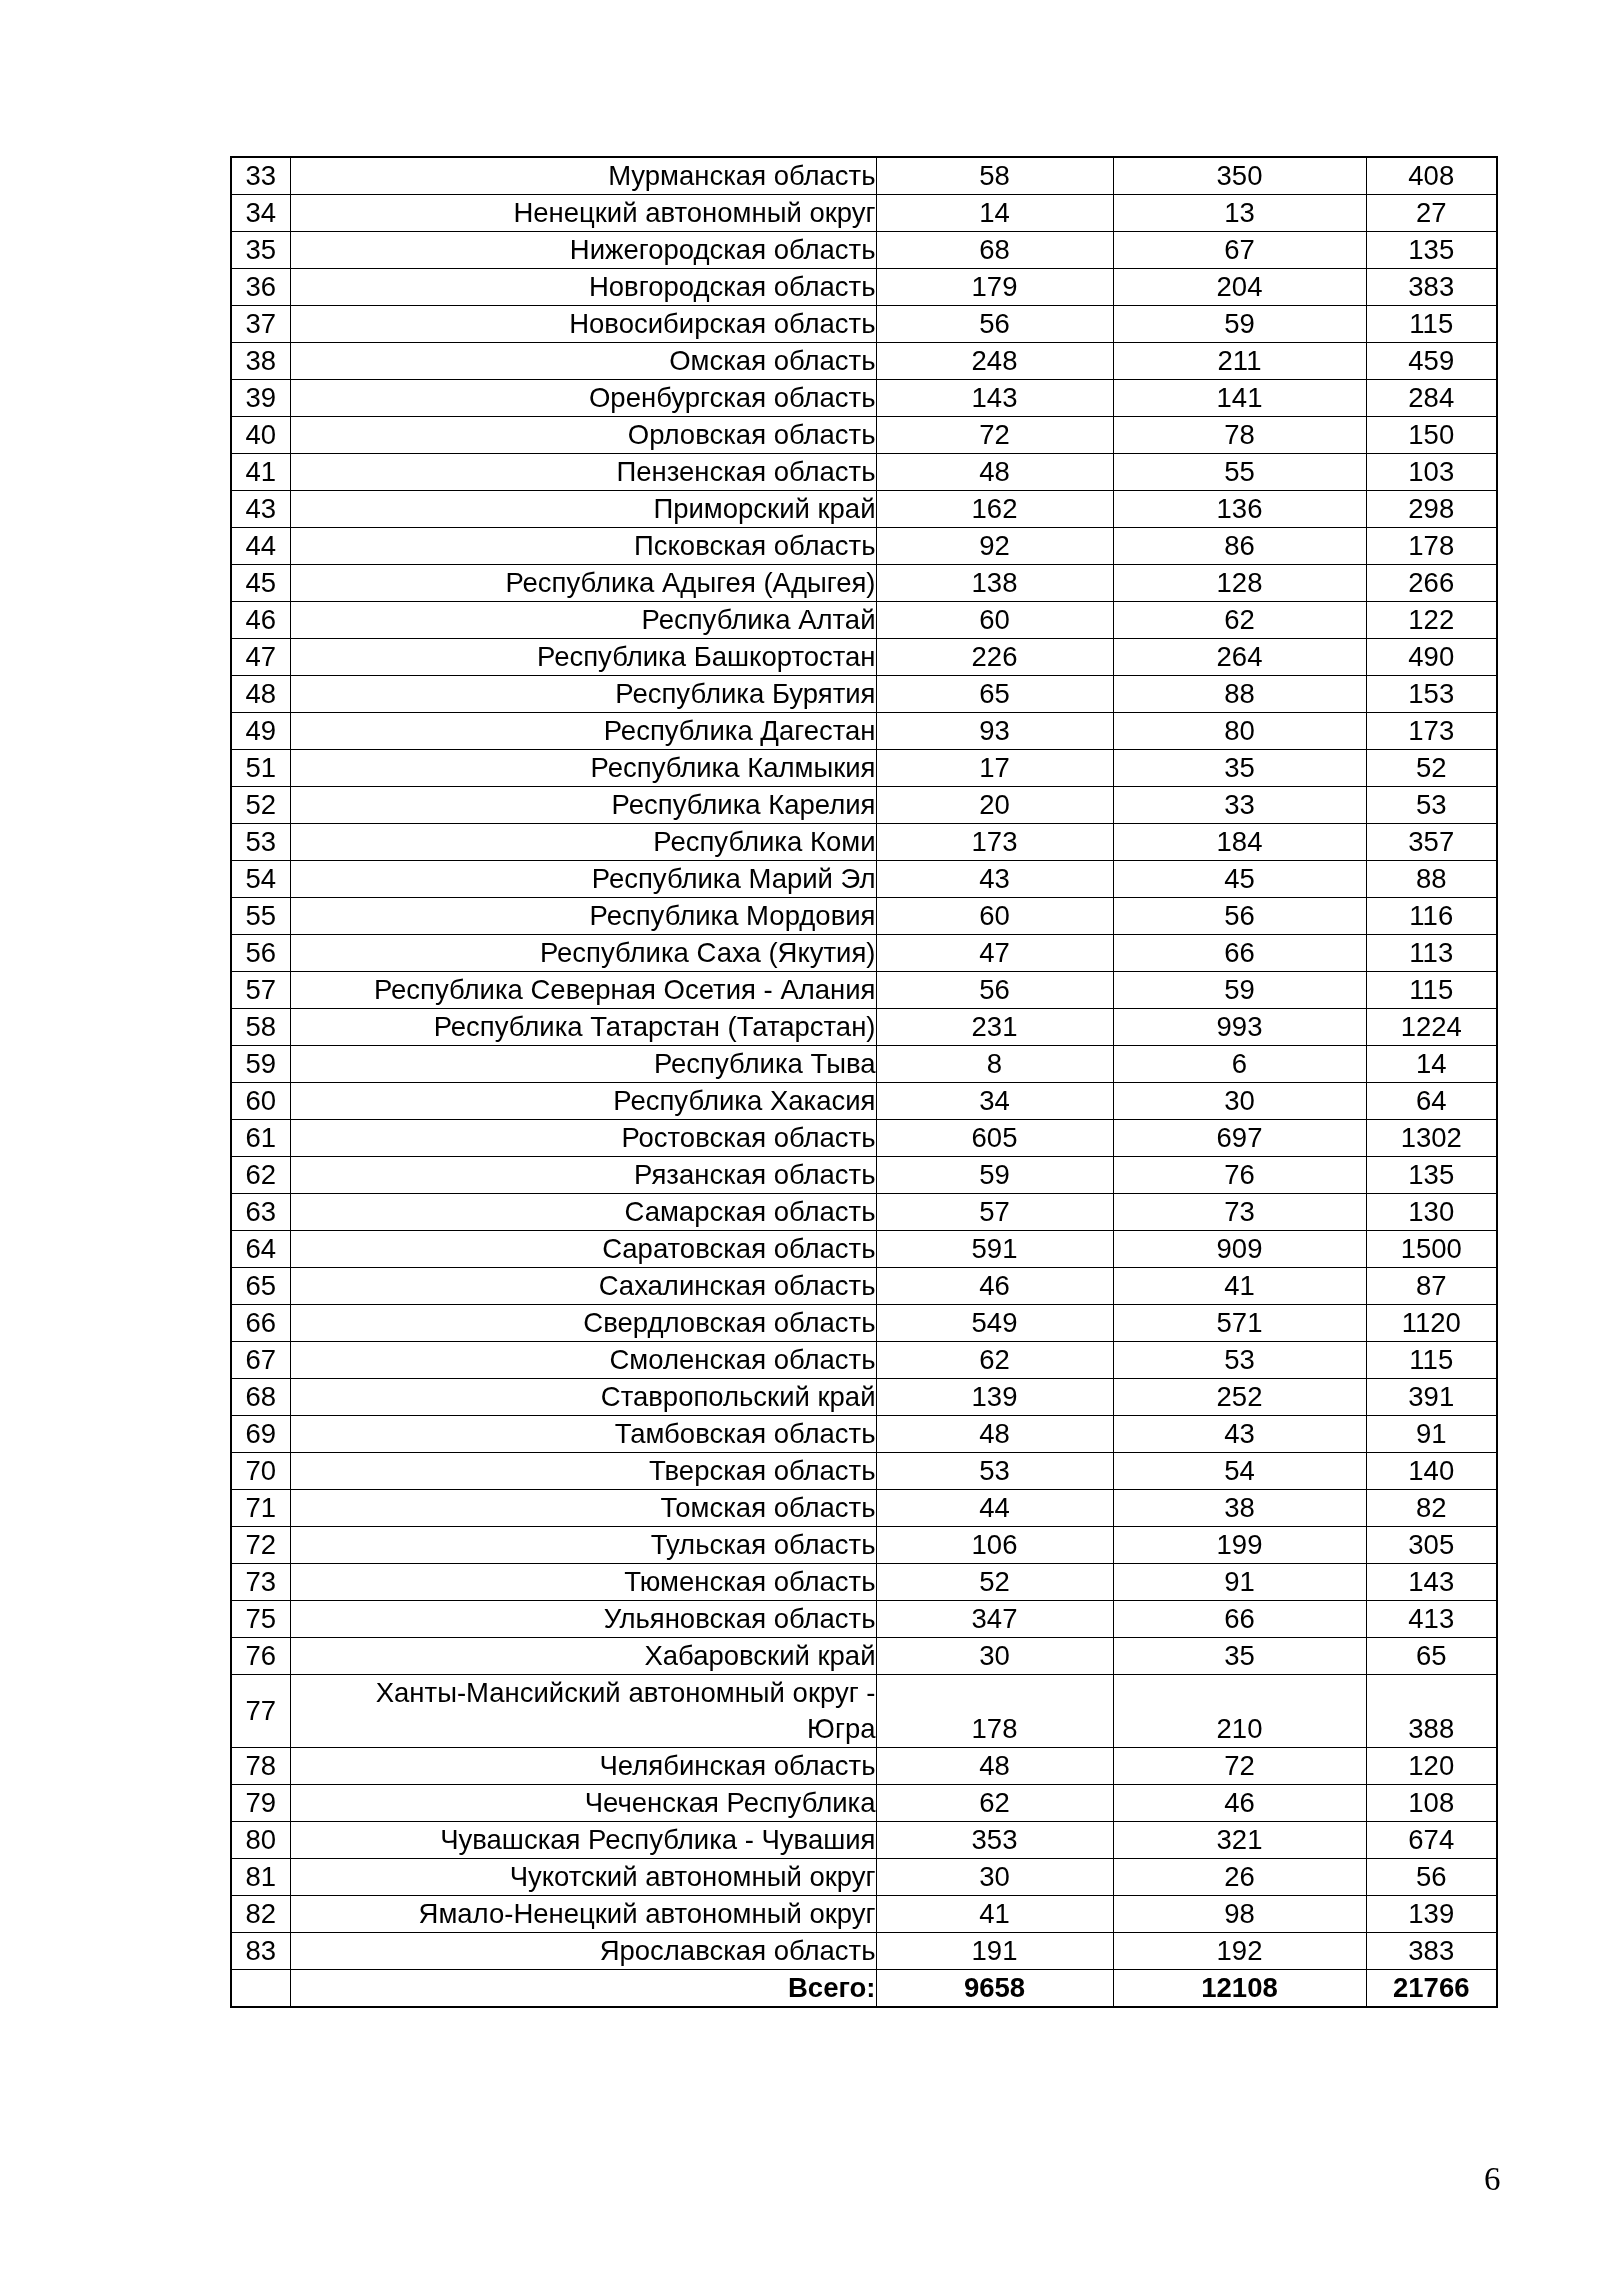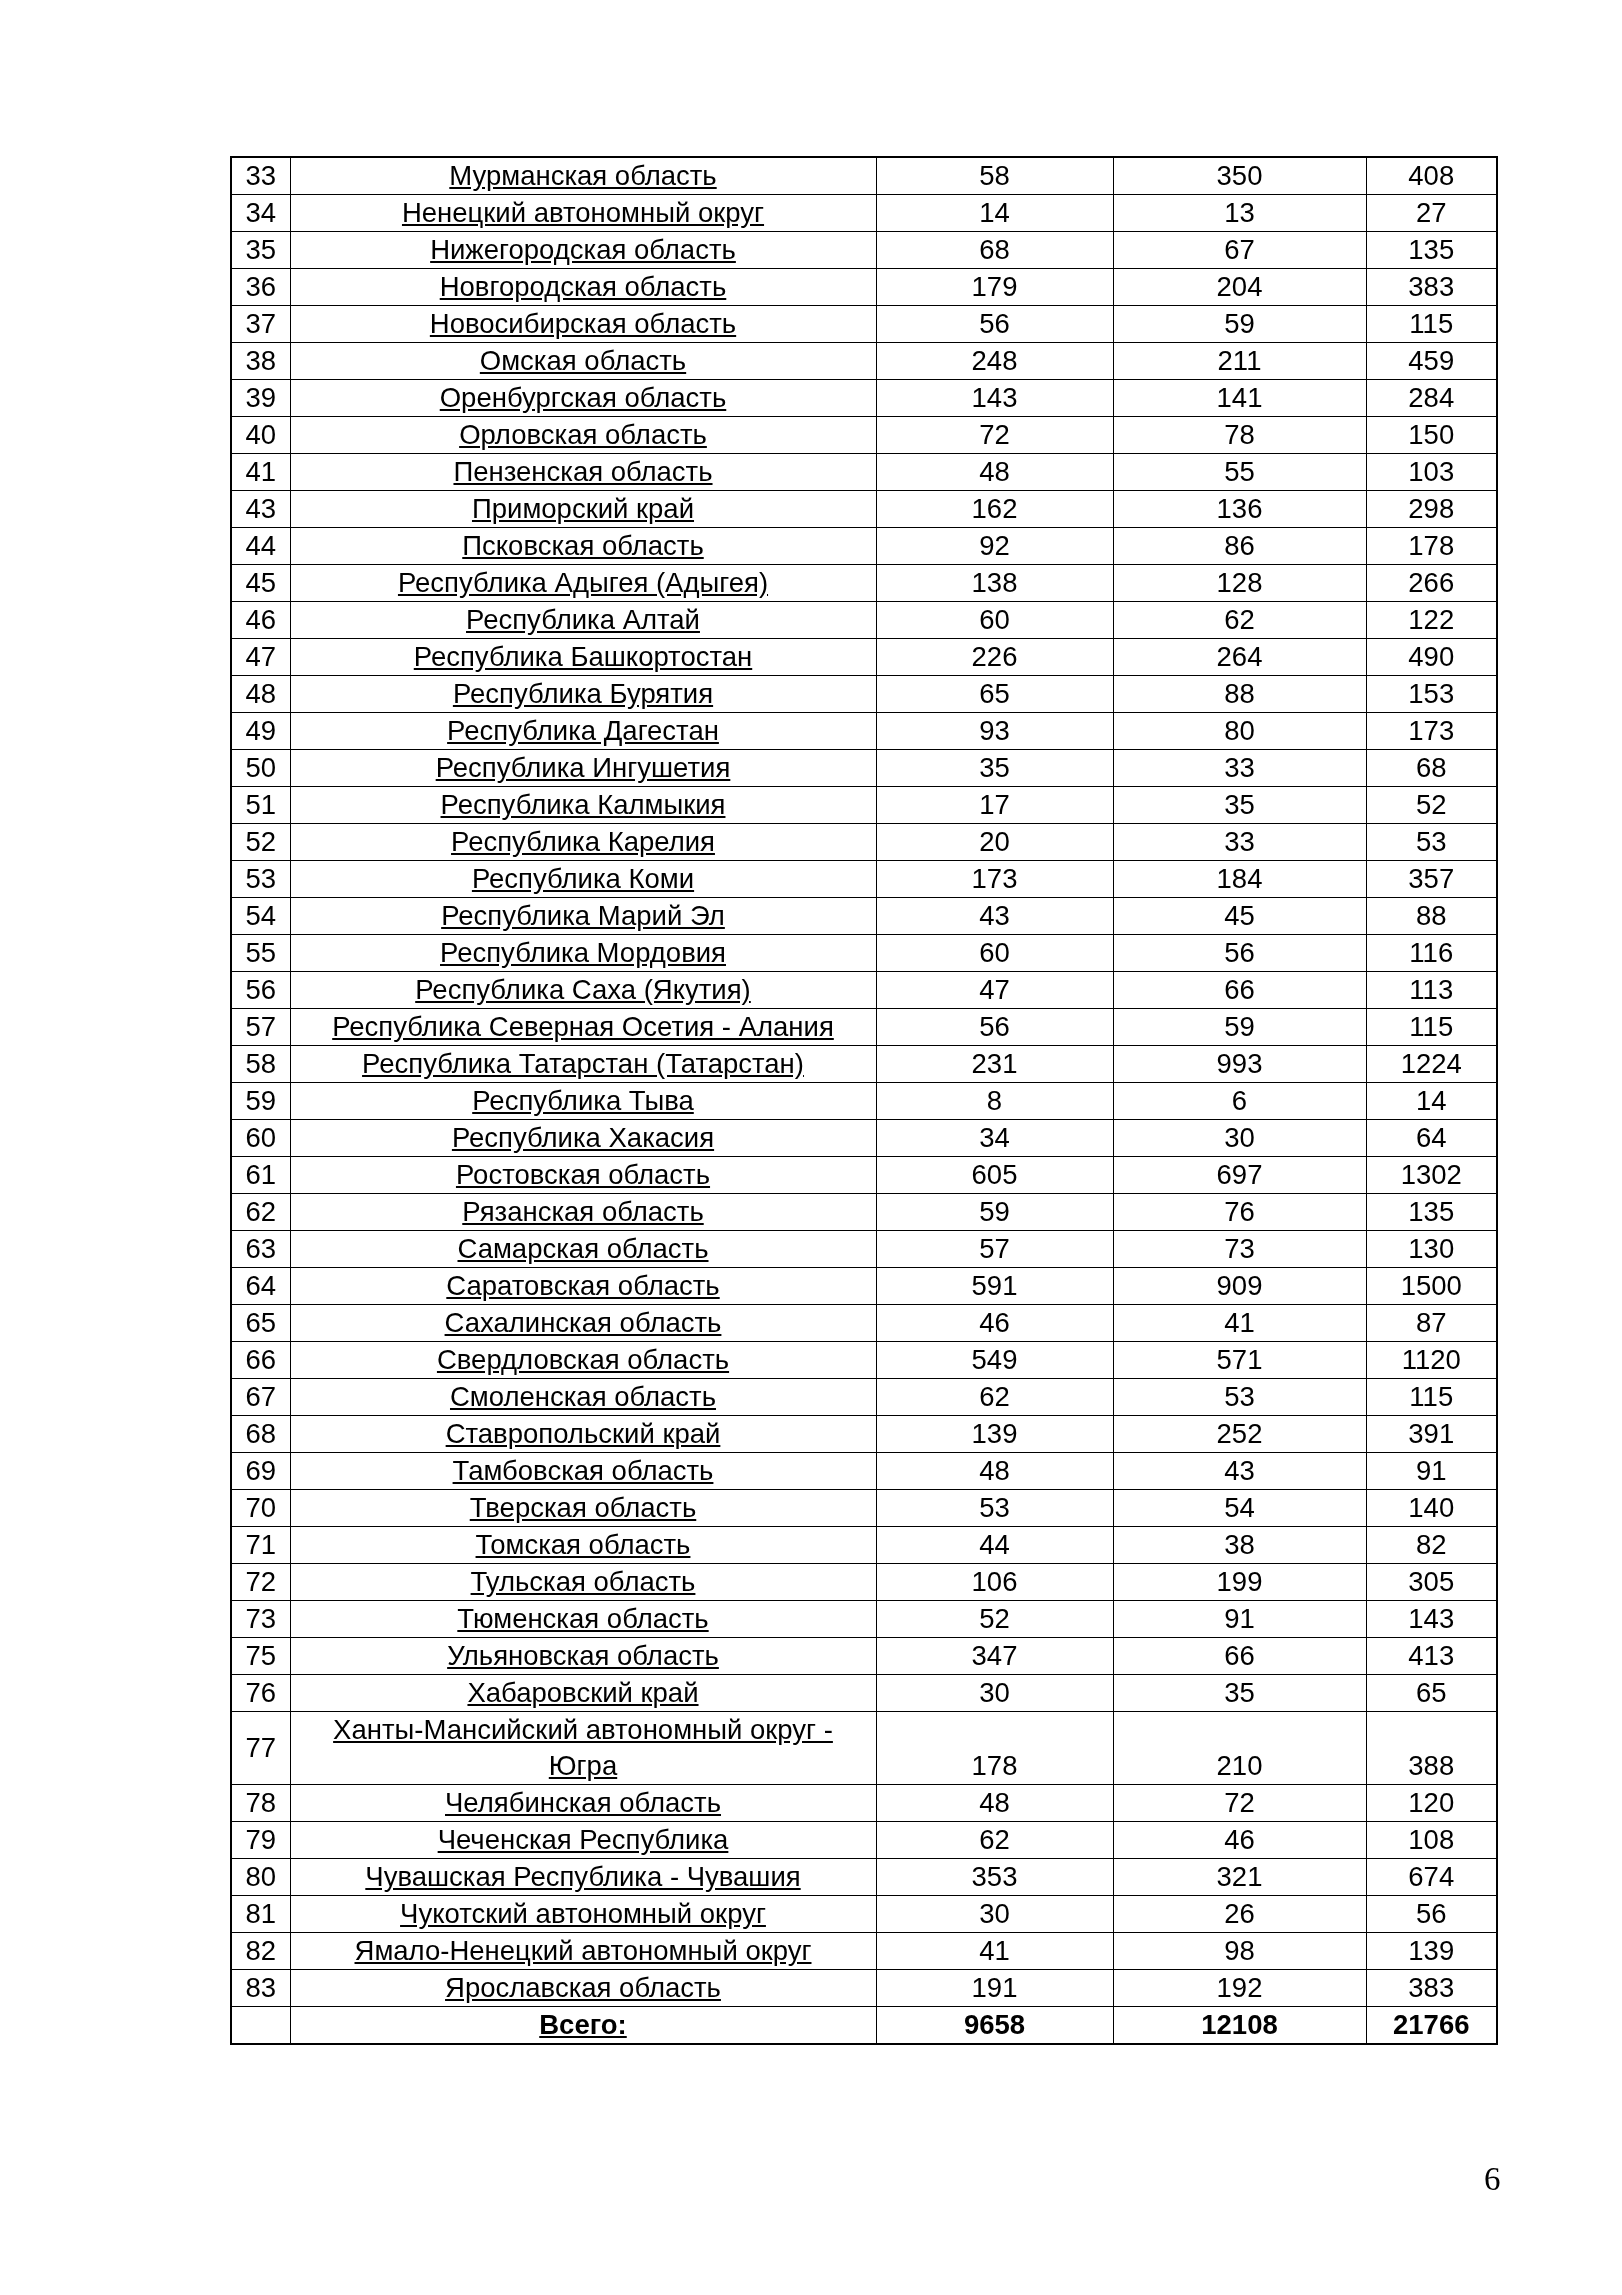--- a/index.html
+++ b/index.html
@@ -33,25 +33,24 @@
     line-height: 36px;
     height: 36px;
     padding: 0;
     vertical-align: middle;
     overflow: hidden;
   }
   td.rownum {
     text-align: center;
   }
   td.name {
-    text-align: center;
+    text-align: right;
     padding-left: 15.7px;
     padding-right: 6.5px;
     white-space: pre-line;
-    text-decoration: underline;
   }
   td.num {
     text-align: center;
   }
   tr.tall td {
     height: 72px;
   }
   tr.tall td.num {
     vertical-align: bottom;
   }
@@ -188,27 +187,20 @@
           <td class="num">153</td>
         </tr>
         <tr>
           <td class="rownum">49</td>
           <td class="name">Республика Дагестан</td>
           <td class="num">93</td>
           <td class="num">80</td>
           <td class="num">173</td>
         </tr>
         <tr>
-          <td class="rownum">50</td>
-          <td class="name">Республика Ингушетия</td>
-          <td class="num">35</td>
-          <td class="num">33</td>
-          <td class="num">68</td>
-        </tr>
-        <tr>
           <td class="rownum">51</td>
           <td class="name">Республика Калмыкия</td>
           <td class="num">17</td>
           <td class="num">35</td>
           <td class="num">52</td>
         </tr>
         <tr>
           <td class="rownum">52</td>
           <td class="name">Республика Карелия</td>
           <td class="num">20</td>

